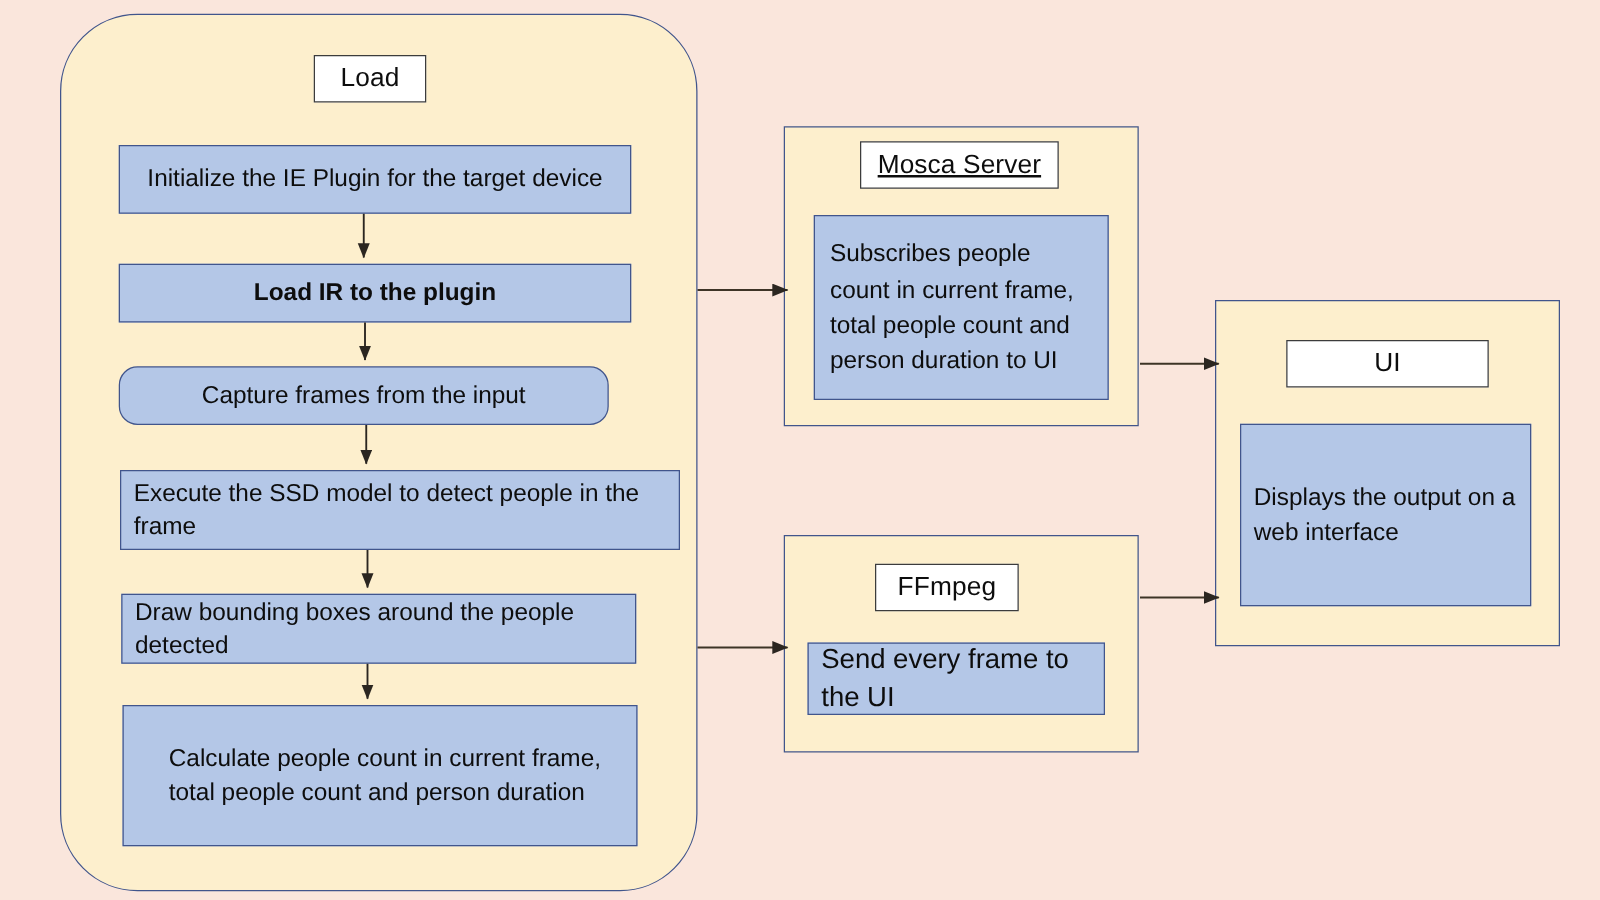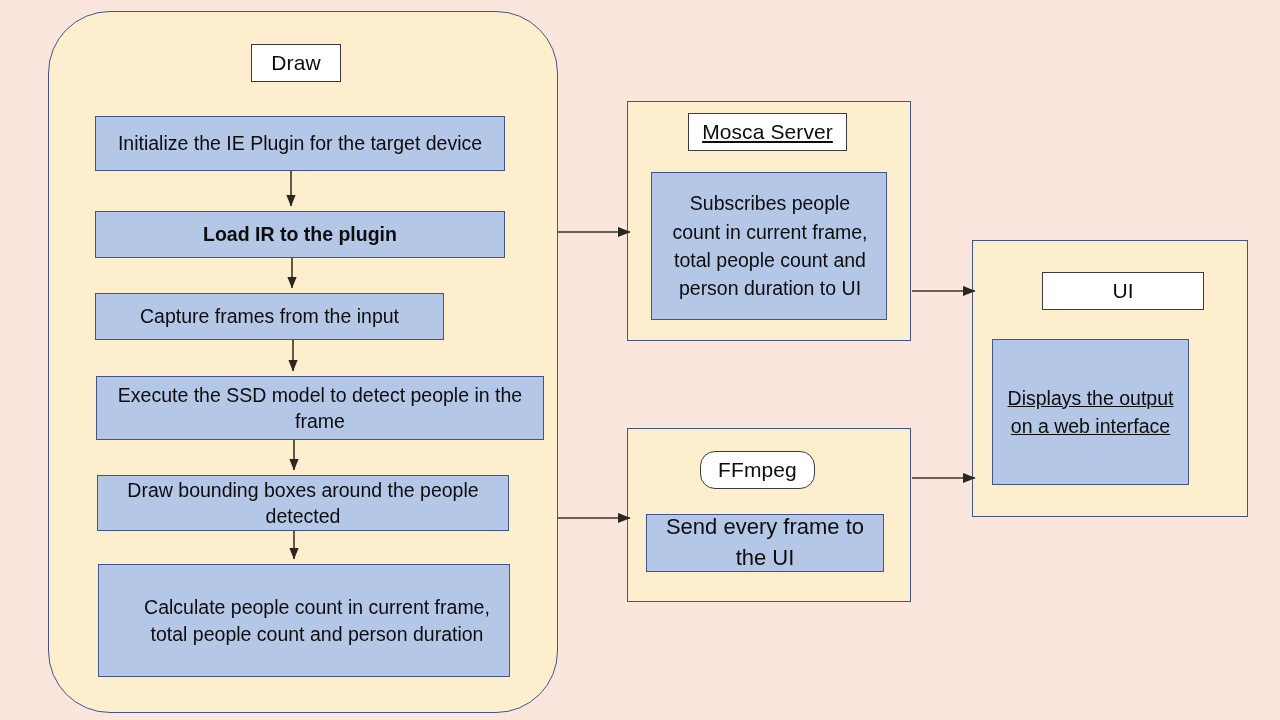--- a/index.html
+++ b/index.html
@@ -75,83 +75,79 @@
     top: 113px;
     width: 159px;
     height: 38px;
     text-decoration: underline;
   }
   .title-ffmpeg {
     left: 700px;
     top: 451px;
     width: 115px;
     height: 38px;
-    border-radius: 15px;
   }
   .title-ui {
     left: 1029px;
     top: 272px;
     width: 162px;
     height: 38px;
-    margin-left: 13px;
   }
   .step-box {
     position: absolute;
     background: #b4c7e7;
     border: 1px solid #41558c;
     box-sizing: border-box;
     display: flex;
     align-items: center;
     justify-content: center;
-    text-align: center;
     color: #0d0d0d;
     font-size: 19.5px;
     line-height: 1.35;
     padding: 4px 10px;
   }
   .step-1 { left: 95px;  top: 116px; width: 410px; height: 55px; }
   .step-2 { left: 95px;  top: 211px; width: 410px; height: 47px; font-weight: bold; }
-  .step-3 { left: 95px;  top: 293px; width: 349px; height: 47px; }
+  .step-3 { left: 95px;  top: 293px; width: 392px; height: 47px; border-radius: 15px; }
   .step-4 { left: 96px;  top: 376px; width: 448px; height: 64px; }
   .step-5 { left: 97px;  top: 475px; width: 412px; height: 56px; }
   .step-6 { left: 98px;  top: 564px; width: 412px; height: 113px; padding-left: 36px; }
 
   .box-mosca-body {
     left: 651px; top: 172px; width: 236px; height: 148px;
     font-size: 19.5px;
     line-height: 1.45;
     padding-left: 12px;
   }
   .box-ffmpeg-body {
     left: 646px; top: 514px; width: 238px; height: 58px;
     font-size: 22px;
     line-height: 1.4;
   }
   .box-ui-body {
-    left: 992px; top: 339px; width: 197px; height: 146px;
+    left: 992px; top: 339px; width: 233px; height: 146px;
     font-size: 19.5px;
     line-height: 1.45;
-    text-decoration: underline;
   }
   svg.arrows {
     position: absolute;
     left: 0; top: 0;
     width: 1280px;
     height: 720px;
     pointer-events: none;
   }
 </style>
 </head>
 <body>
 
 <div id="canvas">
 
   <div class="container-box container-main"></div>
 
-  <div class="title-box title-main">Draw</div>
+  <div class="title-box title-main">Load</div>
 
   <div class="step-box step-1">Initialize the IE Plugin for the target device</div>
   <div class="step-box step-2">Load IR to the plugin</div>
   <div class="step-box step-3">Capture frames from the input</div>
   <div class="step-box step-4">Execute the SSD model to detect people in the frame</div>
   <div class="step-box step-5">Draw bounding boxes around the people detected</div>
   <div class="step-box step-6">Calculate people count in current frame, total people count and person duration</div>
 
   <div class="container-box container-mosca"></div>
   <div class="title-box title-mosca">Mosca Server</div>

